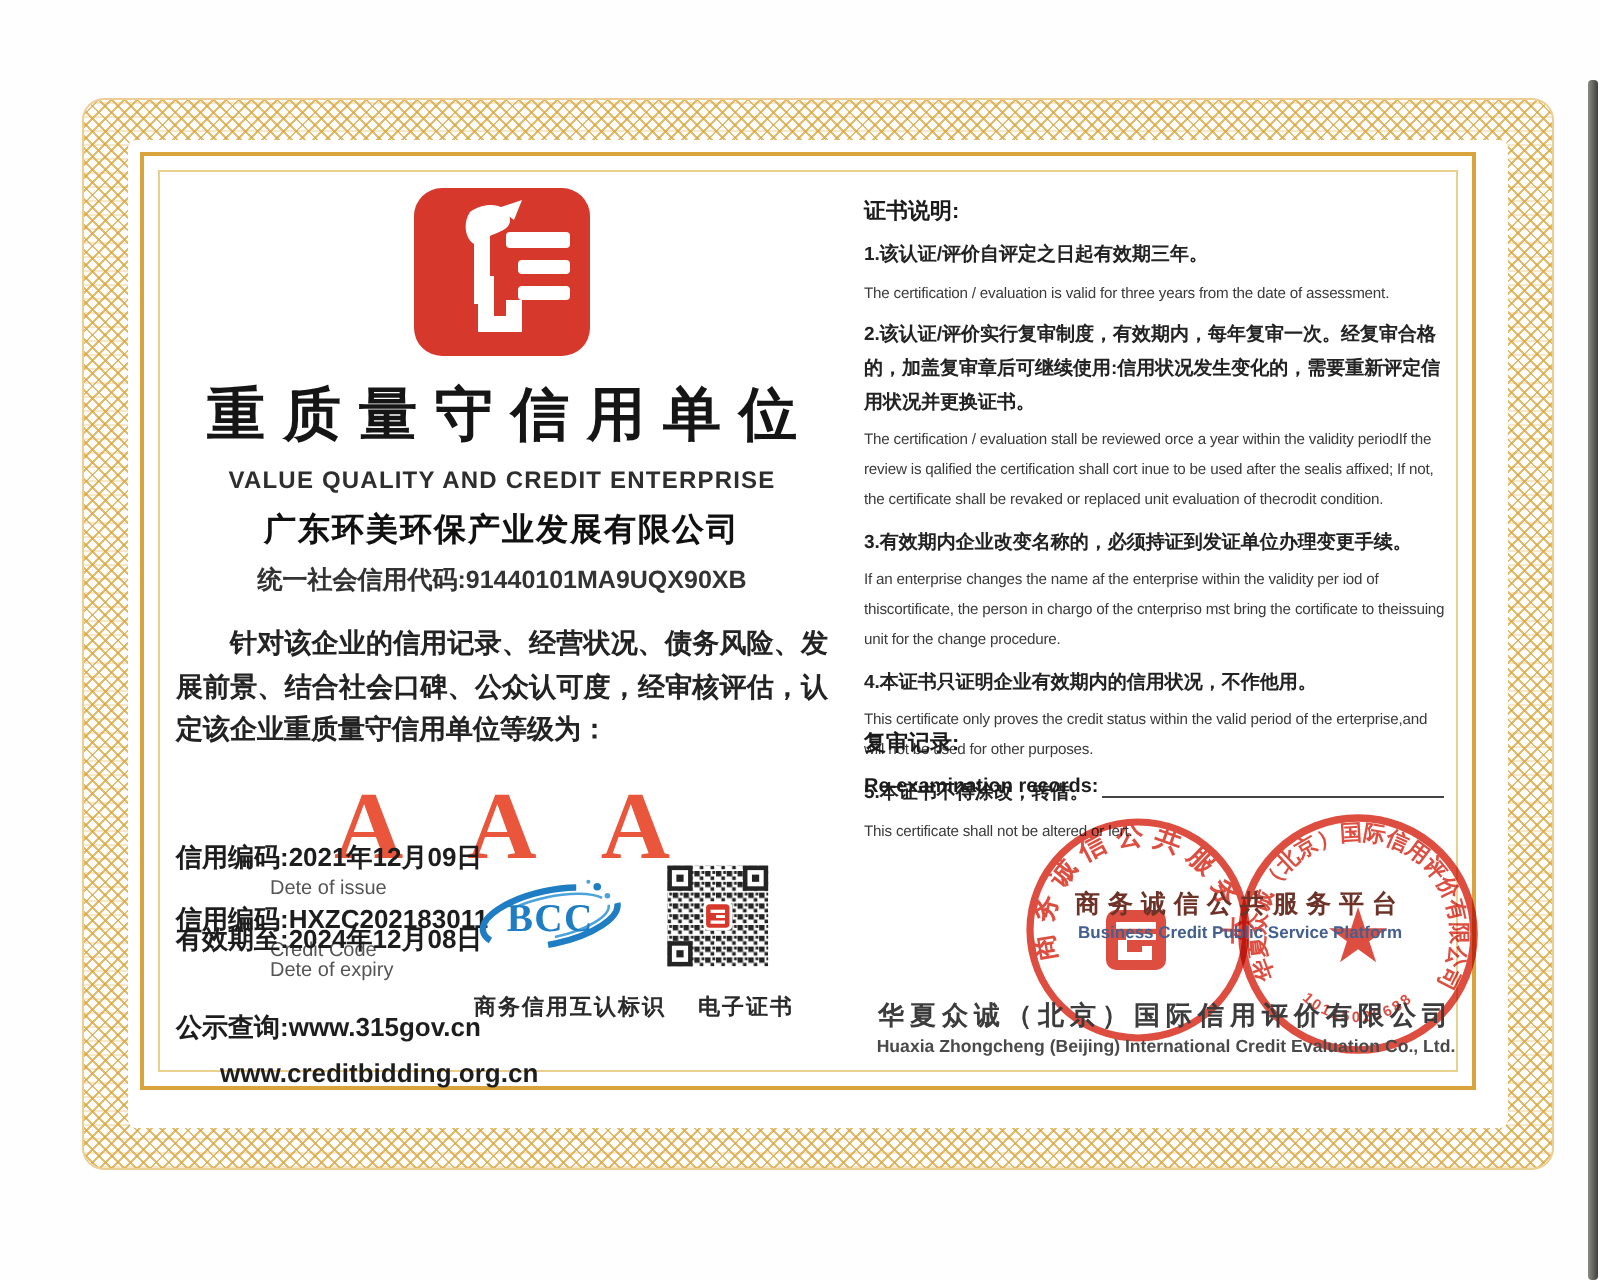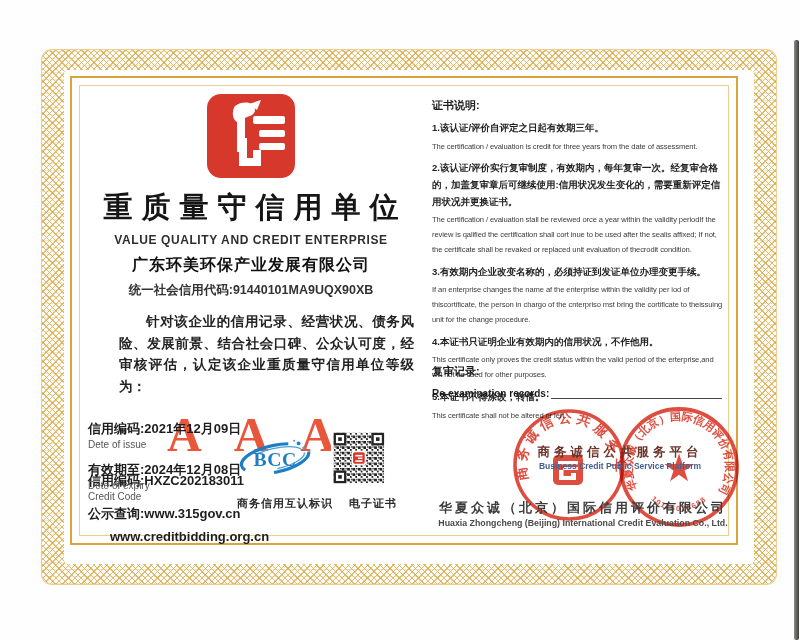--- a/index.html
+++ b/index.html
@@ -43,30 +43,30 @@
   .cert-title {
     font-family:"Liberation Serif","DejaVu Serif",serif;
     font-size:29px; font-weight:bold; color:#151515;
     letter-spacing:9px; margin-right:-9px; white-space:nowrap;
   }
   .cert-subtitle { font-size:12px; font-weight:bold; color:#2e2e2e; letter-spacing:.6px; margin-top:5px; }
   .company { font-size:16px; font-weight:bold; color:#111; margin-top:8px; letter-spacing:1px; }
   .uscc { font-size:12.5px; font-weight:600; color:#333; margin-top:6px; }
   .statement {
     margin-top:12px; text-align:justify; text-indent:2em;
-    font-size:13.5px; font-weight:600; color:#232323; line-height:1.6;margin-left:31px;
+    font-size:13.5px; font-weight:600; color:#232323; line-height:1.6;
   }
   .grade {
     font-family:"Liberation Serif","DejaVu Serif",serif;
     font-size:48px; font-weight:bold; color:#E9563C;
     letter-spacing:32px; margin-right:-32px; margin-top:10px; white-space:nowrap;
   }
   .code-block { text-align:left; margin-top:10px; }
   .zh-line { font-size:13px; font-weight:700; color:#1d1d1d; }
-  .en-line { font-size:10px; color:#555; margin-top:1px; }
+  .en-line { font-size:10px; color:#555; margin-top:1px;margin-left:47px; }
 
   .lower-left { position:absolute; left:88px; top:420px; width:200px; text-align:left; }
   .lower-left .row { margin-bottom:11px; }
   .query { font-size:13px; font-weight:700; color:#1d1d1d; margin-top:14px; }
   .query2 { font-size:13px; font-weight:600; color:#1d1d1d; margin-top:6px; padding-left:22px; }
 
   .badge-cluster { position:absolute; left:237px; top:428px; width:150px; }
   .badge-row { display:flex; align-items:center; gap:18px; }
   .badge-labels { display:flex; gap:16px; margin-top:8px; }
   .badge-label { font-size:11px; font-weight:700; color:#2b2b2b; letter-spacing:1px; white-space:nowrap; }
@@ -194,21 +194,21 @@
       <span class="badge-label">商务信用互认标识</span>
       <span class="badge-label">电子证书</span>
     </div>
   </div>
 
   <div class="right-col">
     <div class="notes-h">证书说明:</div>
 
     <div>
       <div class="note-zh">1.该认证/评价自评定之日起有效期三年。</div>
-      <div class="note-en">The certification / evaluation is credit for three years from the date of assessment.</div>
+      <div class="note-en">The certification / evaluation is valid for three years from the date of assessment.</div>
     </div>
     <div>
       <div class="note-zh">2.该认证/评价实行复审制度，有效期内，每年复审一次。经复审合格的，加盖复审章后可继续使用:信用状况发生变化的，需要重新评定信用状况并更换证书。</div>
       <div class="note-en">The certification / evaluation stall be reviewed orce a year within the validity periodIf the review is qalified the certification shall cort inue to be used after the sealis affixed; If not, the certificate shall be revaked or replaced unit evaluation of thecrodit condition.</div>
     </div>
     <div>
       <div class="note-zh">3.有效期内企业改变名称的，必须持证到发证单位办理变更手续。</div>
       <div class="note-en">If an enterprise changes the name af the enterprise within the validity per iod of thiscortificate, the person in chargo of the cnterpriso mst bring the cortificate to theissuing unit for the change procedure.</div>
     </div>
     <div>

